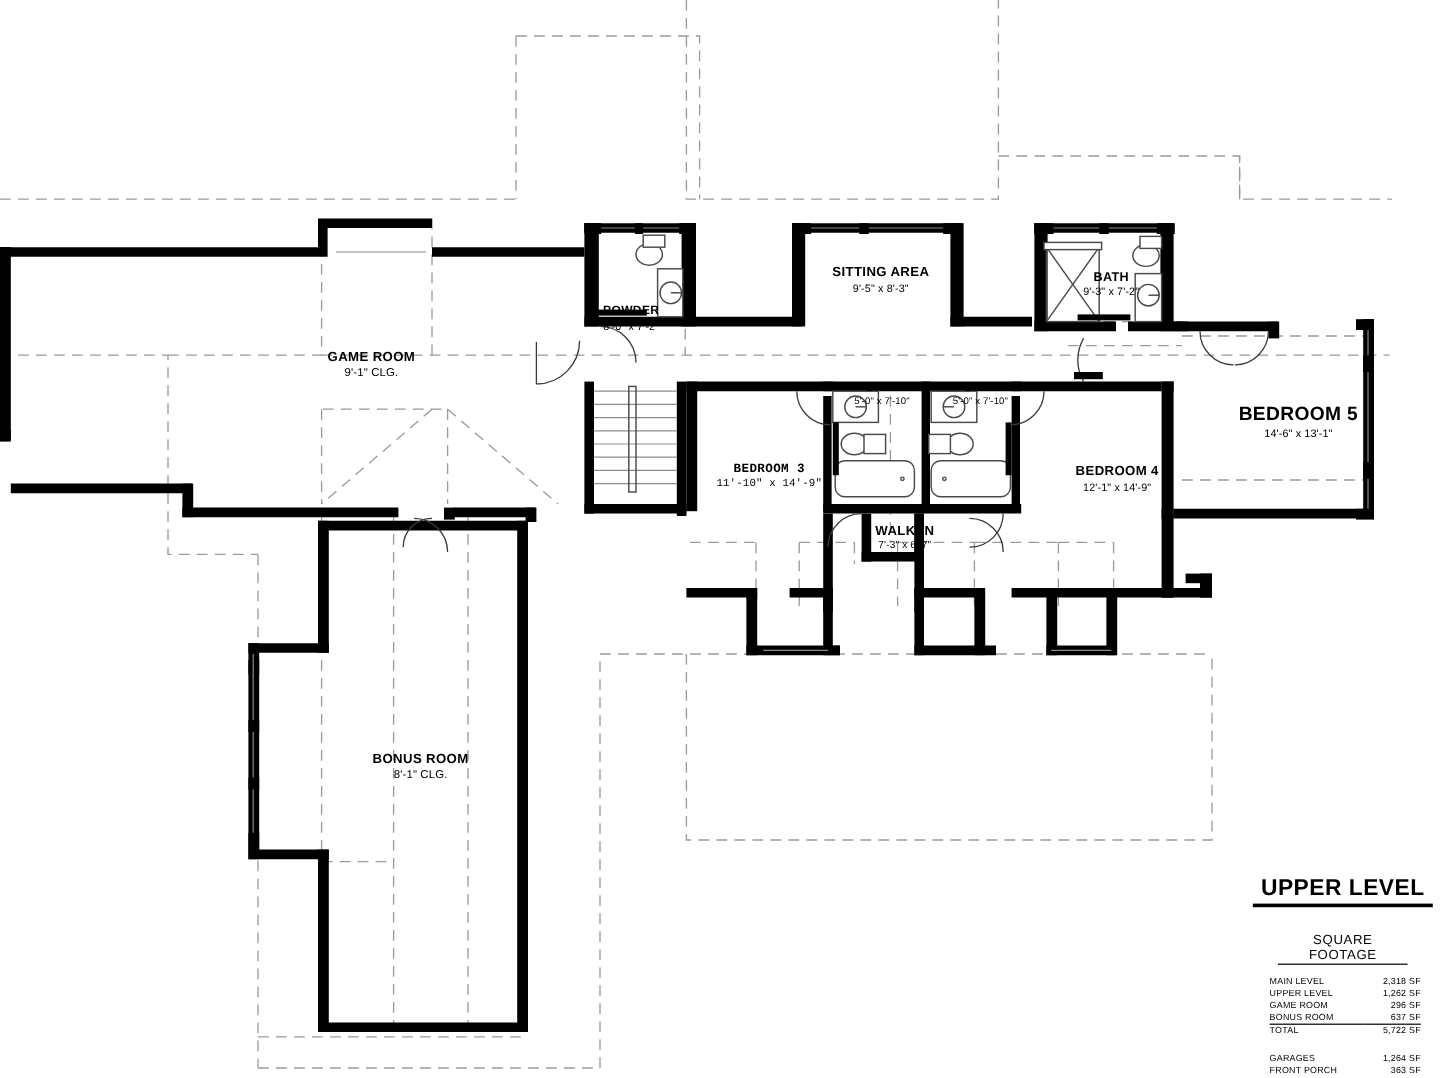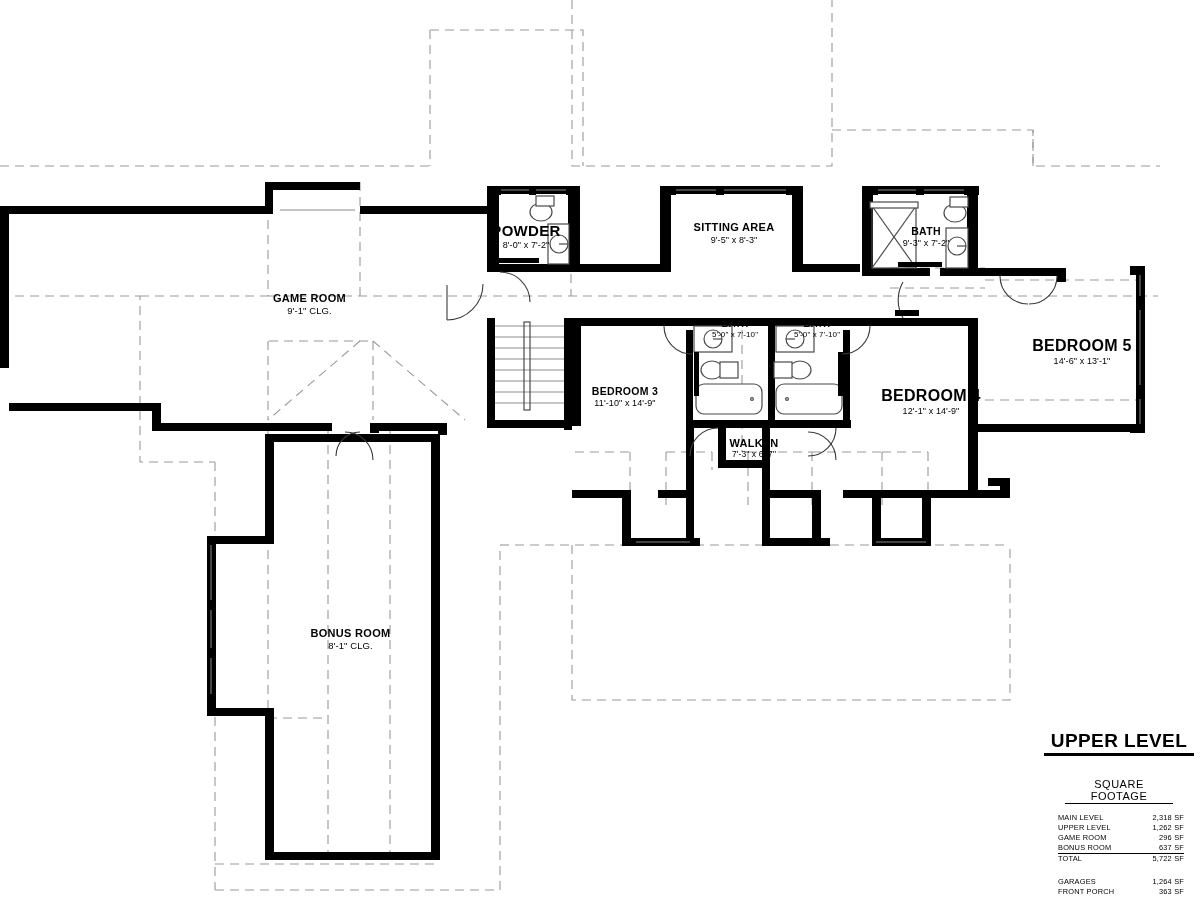--- a/index.html
+++ b/index.html
@@ -16,45 +16,45 @@
 
   .lbl-game{left:222px;top:292px;width:175px;}
   .lbl-game .rm-name{font-size:11px;}
   .lbl-game .rm-dim{font-size:9.5px;margin-top:1px;}
 
   .lbl-bonus{left:268px;top:627px;width:165px;}
   .lbl-bonus .rm-name{font-size:11px;}
   .lbl-bonus .rm-dim{font-size:9.5px;margin-top:1px;}
 
   .lbl-powder{left:478px;top:222px;width:96px;}
-  .lbl-powder .rm-name{font-size:15px;}
+  .lbl-powder .rm-name{font-size:10px;margin-top:32px;}
   .lbl-powder .rm-dim{font-size:9px;margin-top:1px;}
 
   .lbl-sitting{left:648px;top:221px;width:172px;}
   .lbl-sitting .rm-name{font-size:11px;}
   .lbl-sitting .rm-dim{font-size:9px;margin-top:1px;}
 
   .lbl-bathtop{left:874px;top:225px;width:104px;}
   .lbl-bathtop .rm-name{font-size:10.5px;}
   .lbl-bathtop .rm-dim{font-size:9px;margin-top:1px;}
 
   .lbl-bath3{left:690px;top:319px;width:90px;}
   .lbl-bath3 .rm-name{font-size:9.5px;}
   .lbl-bath3 .rm-dim{font-size:8px;margin-top:0px;}
 
   .lbl-bath4{left:772px;top:319px;width:90px;}
   .lbl-bath4 .rm-name{font-size:9.5px;}
   .lbl-bath4 .rm-dim{font-size:8px;margin-top:0px;}
 
-  .lbl-bed3{left:546px;top:385px;width:158px;}
+  .lbl-bed3{left:562px;top:385px;width:158px;font-family:Liberation Mono, monospace;}
   .lbl-bed3 .rm-name{font-size:10.5px;}
   .lbl-bed3 .rm-dim{font-size:9px;margin-top:1px;}
 
   .lbl-bed4{left:852px;top:387px;width:158px;}
-  .lbl-bed4 .rm-name{font-size:16px;}
+  .lbl-bed4 .rm-name{font-size:11px;}
   .lbl-bed4 .rm-dim{font-size:9px;margin-top:1px;}
 
   .lbl-bed5{left:1006px;top:337px;width:152px;}
   .lbl-bed5 .rm-name{font-size:16px;}
   .lbl-bed5 .rm-dim{font-size:9px;margin-top:1px;}
 
   .lbl-walkin{left:700px;top:437px;width:108px;}
   .lbl-walkin .rm-name{font-size:11px;}
   .lbl-walkin .rm-dim{font-size:8.5px;margin-top:0px;}
 

